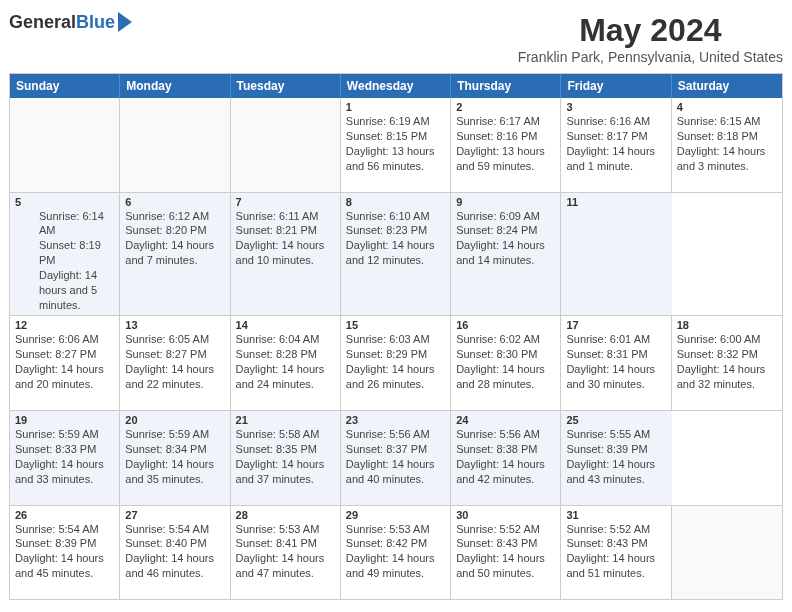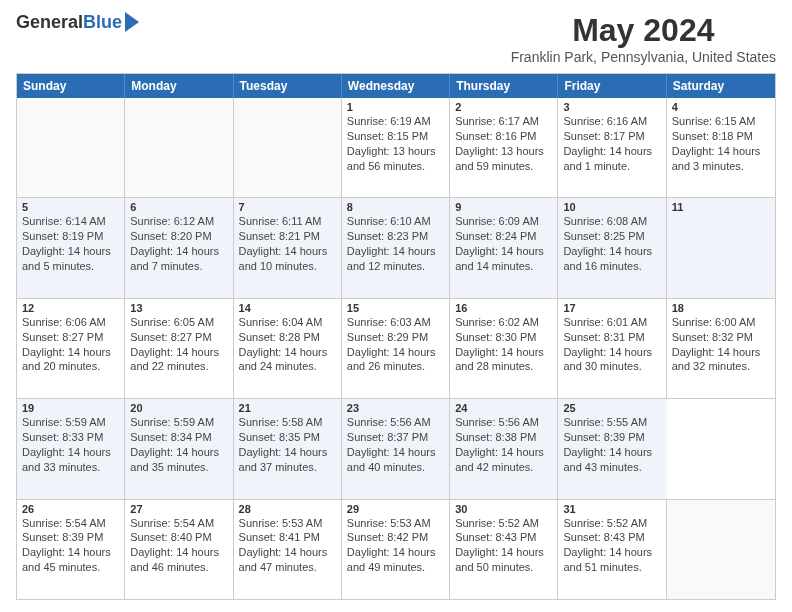--- a/index.html
+++ b/index.html
@@ -6,21 +6,21 @@
     body {
       font-family: Arial, sans-serif;
       background: #fff;
       width: 792px;
       height: 612px;
       overflow: hidden;
     }
     .page {
       width: 792px;
       height: 612px;
-      padding: 12px 16px;
+      padding: 12px 9px;
       display: flex;
       flex-direction: column;
     }
     .header {
       display: flex;
       justify-content: space-between;
       align-items: flex-start;
       margin-bottom: 8px;
     }
     .logo {
@@ -175,21 +175,21 @@
           <div class="calendar-cell">
             <div class="cell-date">4</div>
             <div class="cell-info" style="white-space: pre-line;">Sunrise: 6:15 AM
 Sunset: 8:18 PM
 Daylight: 14 hours and 3 minutes.</div>
           </div>
         </div>
         <div class="calendar-row alt-row">
           <div class="calendar-cell">
             <div class="cell-date">5</div>
-            <div class="cell-info" style="white-space: pre-line;">Sunrise: 6:14 AM
+            <div class="cell-info" style="white-space: pre-line; margin-left: 24px;">Sunrise: 6:14 AM
 Sunset: 8:19 PM
 Daylight: 14 hours and 5 minutes.</div>
           </div>
           <div class="calendar-cell">
             <div class="cell-date">6</div>
             <div class="cell-info" style="white-space: pre-line;">Sunrise: 6:12 AM
 Sunset: 8:20 PM
 Daylight: 14 hours and 7 minutes.</div>
           </div>
           <div class="calendar-cell">
@@ -202,26 +202,20 @@
             <div class="cell-date">8</div>
             <div class="cell-info" style="white-space: pre-line;">Sunrise: 6:10 AM
 Sunset: 8:23 PM
 Daylight: 14 hours and 12 minutes.</div>
           </div>
           <div class="calendar-cell">
             <div class="cell-date">9</div>
             <div class="cell-info" style="white-space: pre-line;">Sunrise: 6:09 AM
 Sunset: 8:24 PM
 Daylight: 14 hours and 14 minutes.</div>
-          </div>
-          <div class="calendar-cell">
-            <div class="cell-date">10</div>
-            <div class="cell-info" style="white-space: pre-line;">Sunrise: 6:08 AM
-Sunset: 8:25 PM
-Daylight: 14 hours and 16 minutes.</div>
           </div>
           <div class="calendar-cell">
             <div class="cell-date">11</div>
           </div>
         </div>
         <div class="calendar-row">
           <div class="calendar-cell">
             <div class="cell-date">12</div>
             <div class="cell-info" style="white-space: pre-line;">Sunrise: 6:06 AM
 Sunset: 8:27 PM

